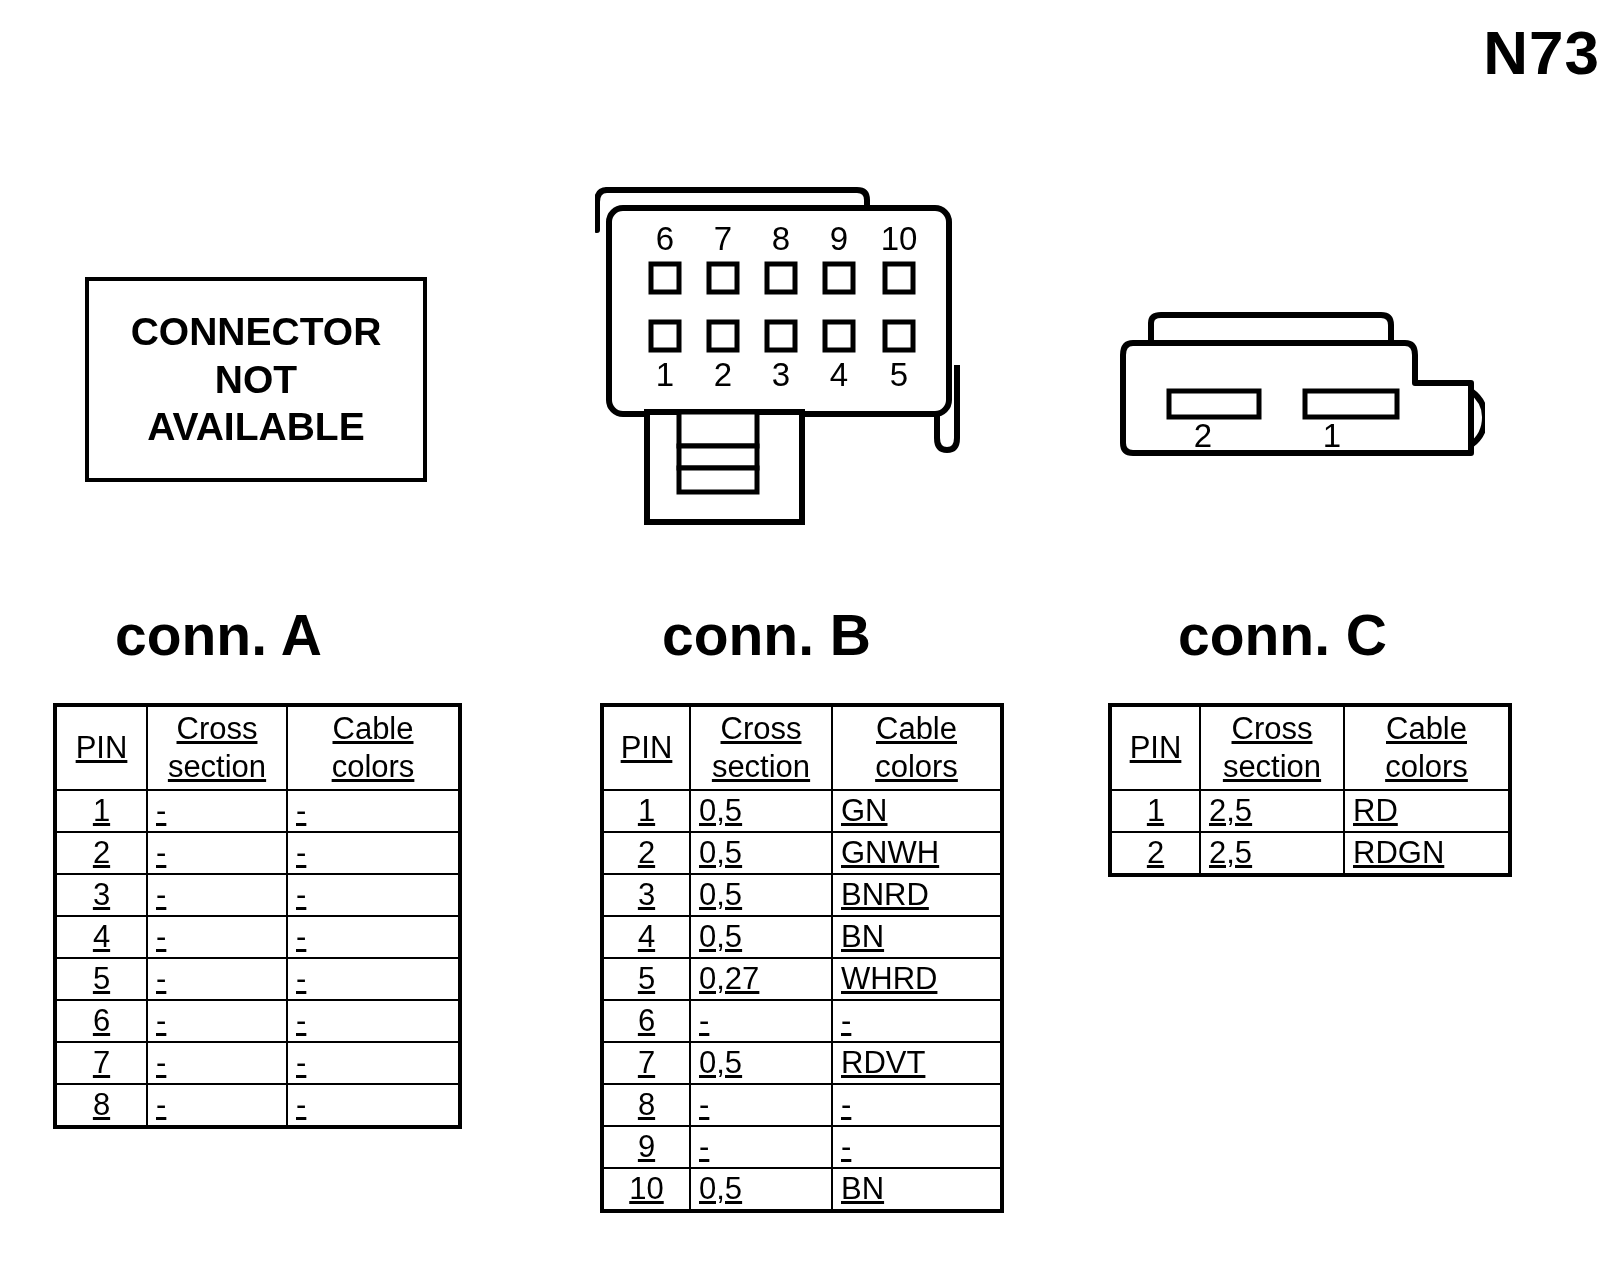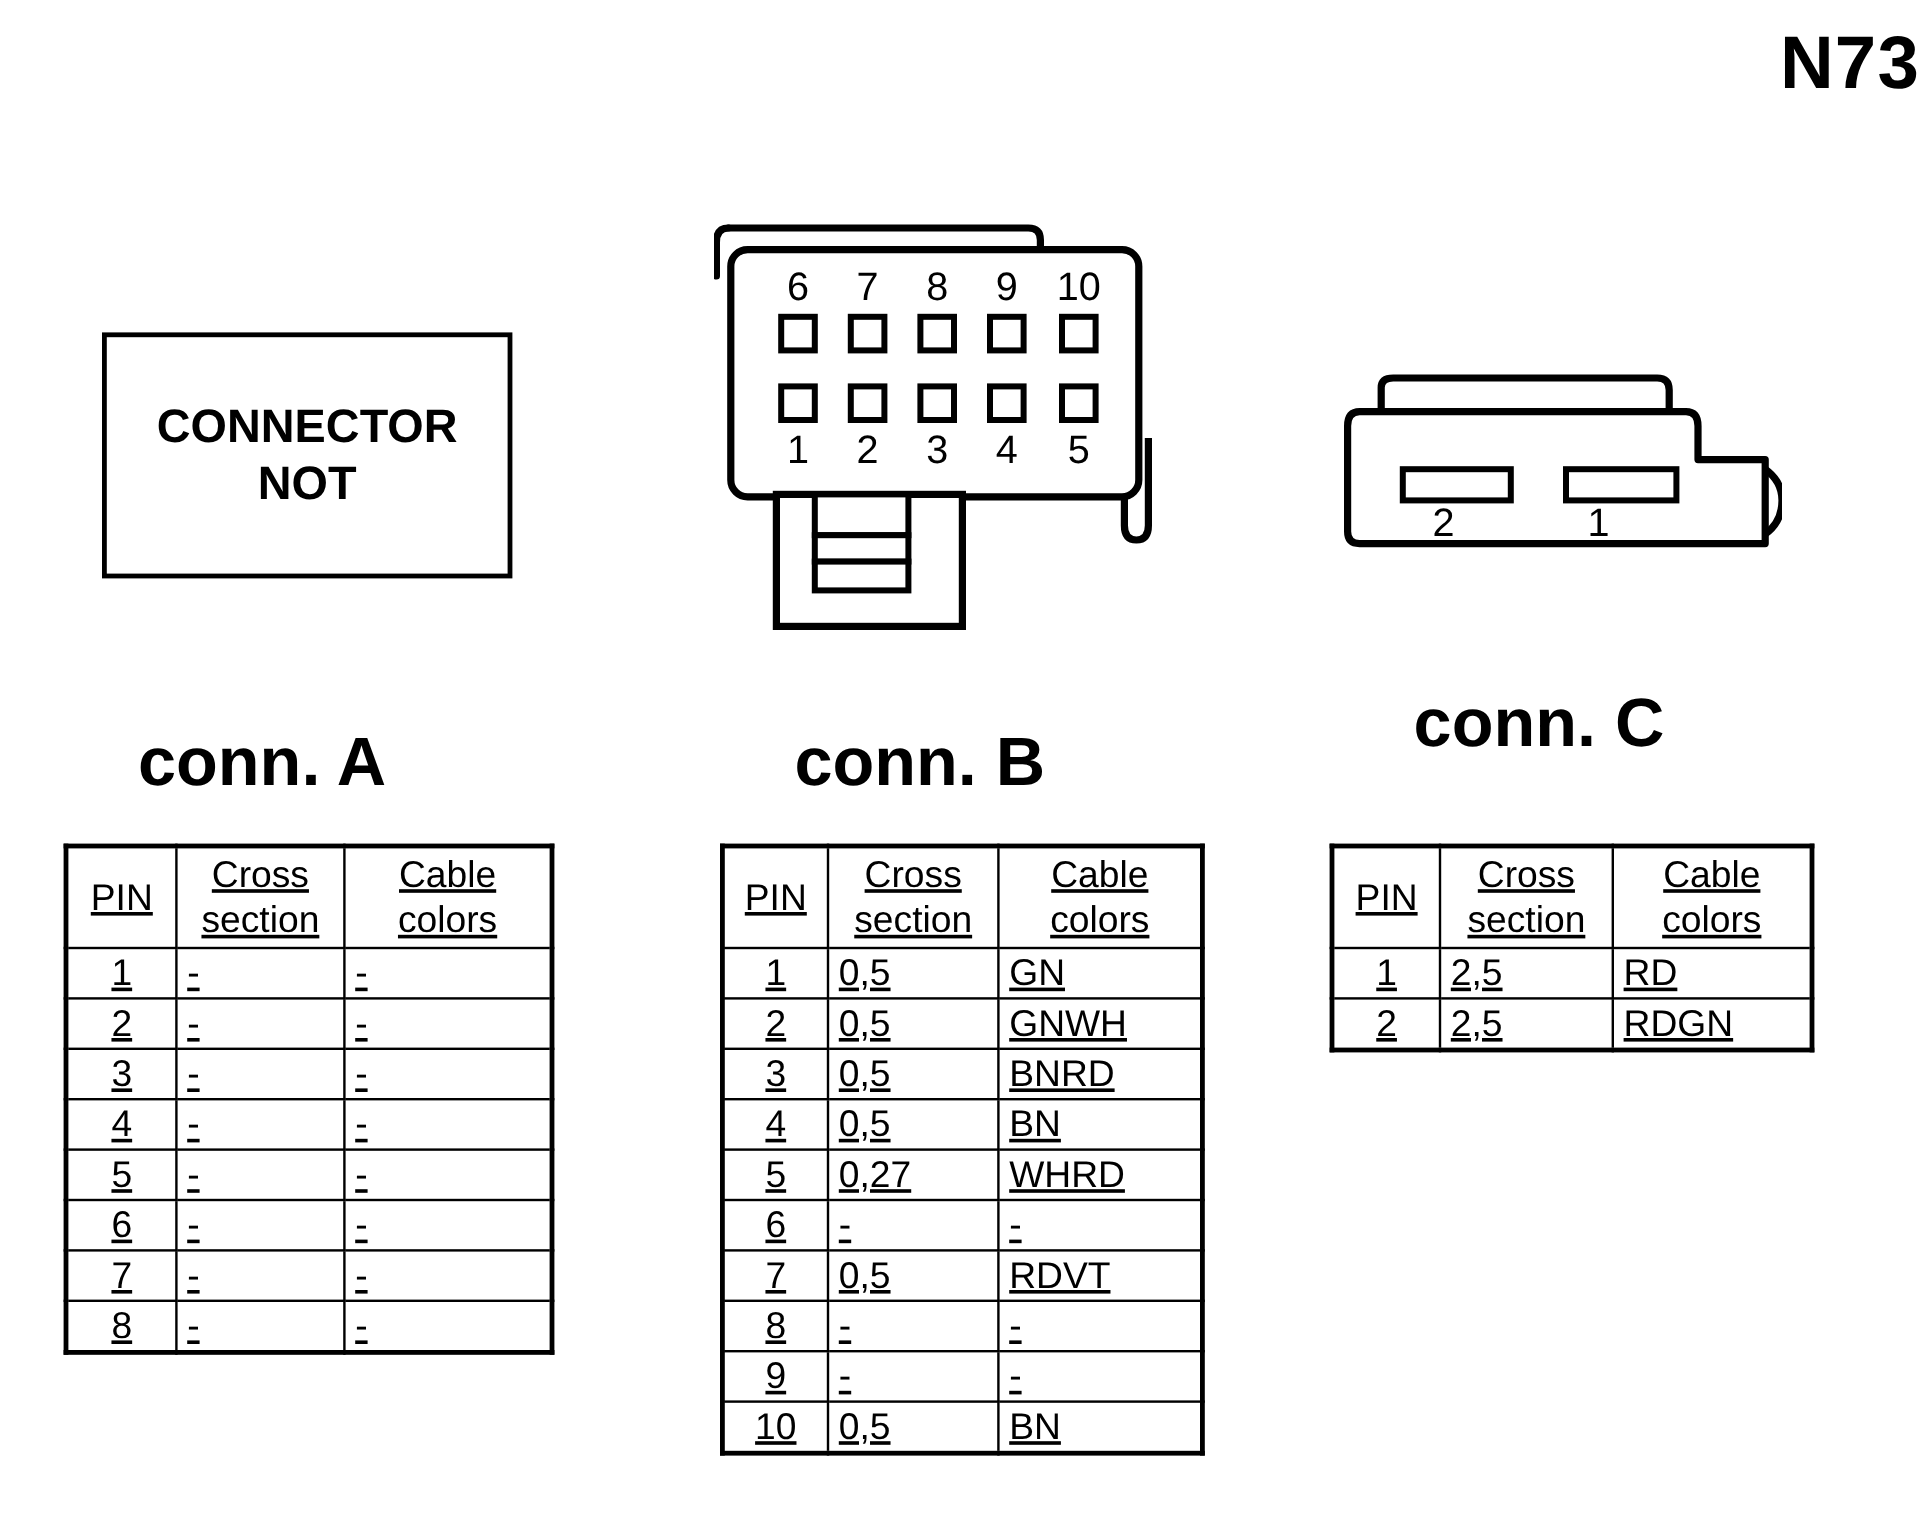--- a/index.html
+++ b/index.html
@@ -85,21 +85,21 @@
   
   .conn-heading {
     position: absolute;
     font-size: 57px;
     font-weight: bold;
     line-height: 1;
     white-space: nowrap;
   }
   #heading-a { left: 115px; top: 607px; }
   #heading-b { left: 662px; top: 607px; }
-  #heading-c { left: 1178px; top: 575px; }
+  #heading-c { left: 1178px; top: 607px; }
 
   
   .pin-table {
     position: absolute;
     border-collapse: collapse;
     background: #fff;
     table-layout: fixed;
     text-decoration: underline;
   }
   .pin-table td, .pin-table th {
@@ -148,20 +148,21 @@
 </head>
 <body>
 
 <div id="page">
 
   <div id="title">N73</div>
 
   <div id="not-available-box">
     <span class="na-line">CONNECTOR</span>
     <span class="na-line">NOT</span>
+    <span class="na-line">AVAILABLE</span>
   </div>
 
   <div id="conn-b-drawing">
     <svg width="390" height="370" viewBox="0 0 390 370" xmlns="http://www.w3.org/2000/svg">
 
       <path d="M 12 30 L 262 30 Q 272 30 272 40 L 272 60" fill="none" stroke="#000" stroke-width="6" stroke-linecap="round"></path>
       <path d="M 12 30 Q 2 30 2 42 L 2 70" fill="none" stroke="#000" stroke-width="6" stroke-linecap="round"></path>
 
       <rect x="14" y="48" width="340" height="206" rx="14" ry="14" fill="#fff" stroke="#000" stroke-width="6"></rect>
 

